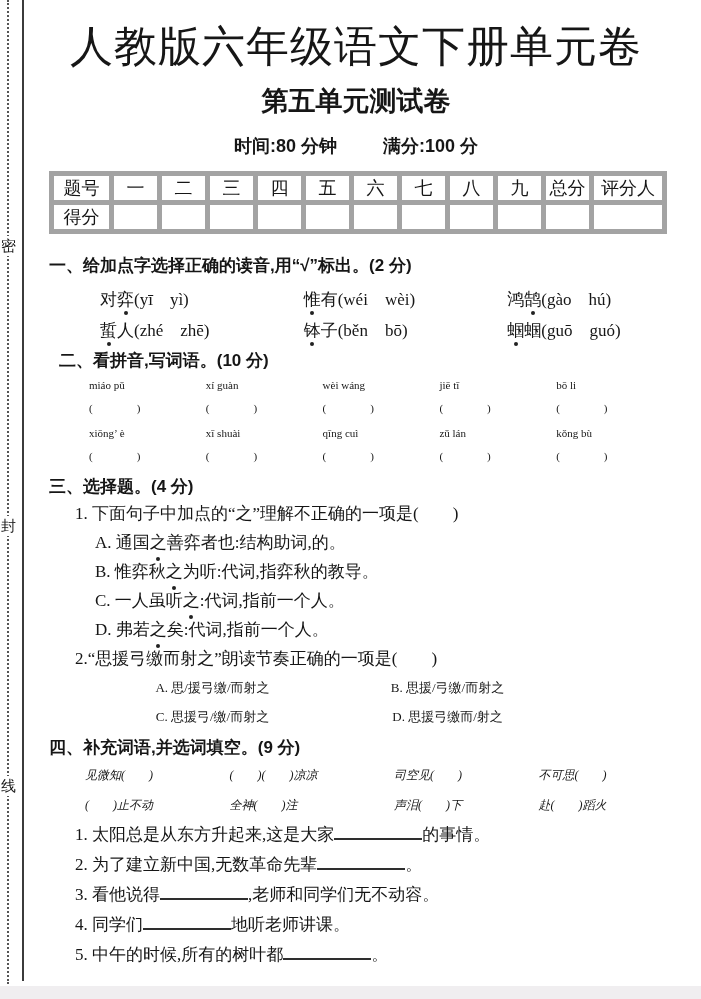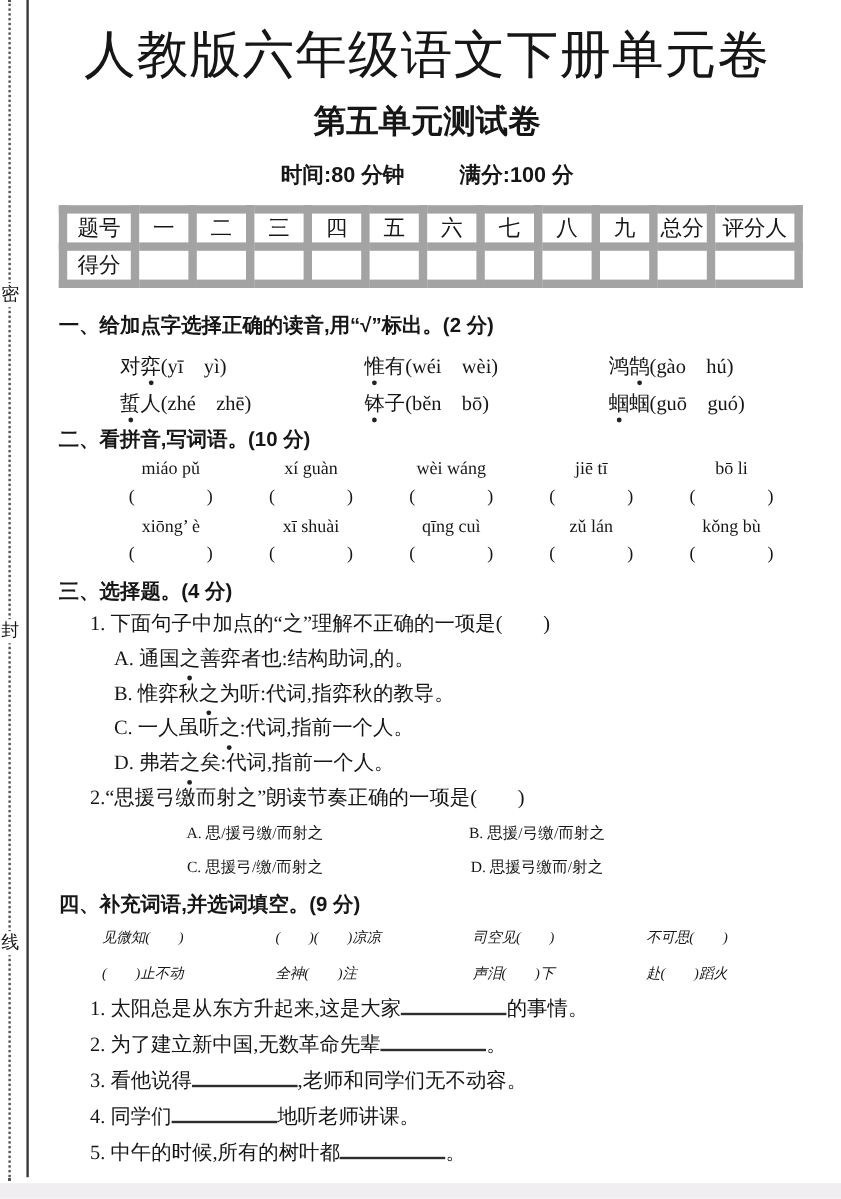--- a/index.html
+++ b/index.html
@@ -42,34 +42,34 @@
     font-size: 43px; font-weight: normal; letter-spacing: 1px; line-height: 1.15;
   }
   .subtitle { margin-top: 12px; text-align: center; font-size: 27px; font-weight: bold; }
   .info {
     margin-top: 15px; display: flex; justify-content: center; gap: 46px;
     font-family: "Liberation Sans", "DejaVu Sans", sans-serif;
     font-weight: bold; font-size: 18px;
   }
 
   table.score { margin-top: 13px; width: 613px; border-collapse: collapse; border: 2px solid #000; table-layout: fixed; }
-  table.score td { border: 7px solid #a3a3a3; height: 27px; text-align: center; font-size: 18px; padding: 0; }
+  table.score td { border: 5px solid #a3a3a3; height: 27px; text-align: center; font-size: 18px; padding: 0; }
 
   .sec-heading {
     font-family: "Liberation Sans", "DejaVu Sans", sans-serif;
     font-weight: bold; font-size: 17px; height: 24px; line-height: 24px;
     white-space: pre;
   }
-  .mt18 { margin-top: 20px; } .mt6 { margin-top: 6px; } .mt3 { margin-top: 3px; } .mt5 { margin-top: 5px; }
+  .mt18 { margin-top: 20px; } .mt6 { margin-top: 6px; } .mt3 { margin-top: 3px; margin-left: 10px; } .mt5 { margin-top: 5px; }
 
   .s1row { display: flex; padding-left: 51px; height: 31px; align-items: center; font-size: 17px; gap: 48px; }
   .s1cell { width: 190px; white-space: pre; }
 
   .py-row { display: flex; padding-left: 40px; gap: 10px; }
-  .py-cell { width: 120px; text-align: center; font-size: 15px; }
+  .py-cell { width: 120px; font-size: 11px; }
   .py-cell .py { display: block; height: 24px; line-height: 24px; white-space: pre; }
   .py-cell .br { display: block; height: 24px; line-height: 22px; white-space: pre; }
 
   .q-stem { padding-left: 26px; height: 29px; line-height: 29px; font-size: 17px; white-space: pre; }
   .q-opt  { padding-left: 46px; height: 29px; line-height: 29px; font-size: 17px; white-space: pre; }
   .q2-opts { display: flex; padding-left: 46px; height: 29px; line-height: 29px; font-size: 13px; text-align: center; }
   .q2-opts .o { width: 235px; white-space: pre; }
 
   .w-row { display: flex; padding-left: 36px; height: 30px; line-height: 30px; font-size: 12px; font-style: italic; }
   .w-row .w0 { width: 145px; } .w-row .w1 { width: 165px; }

